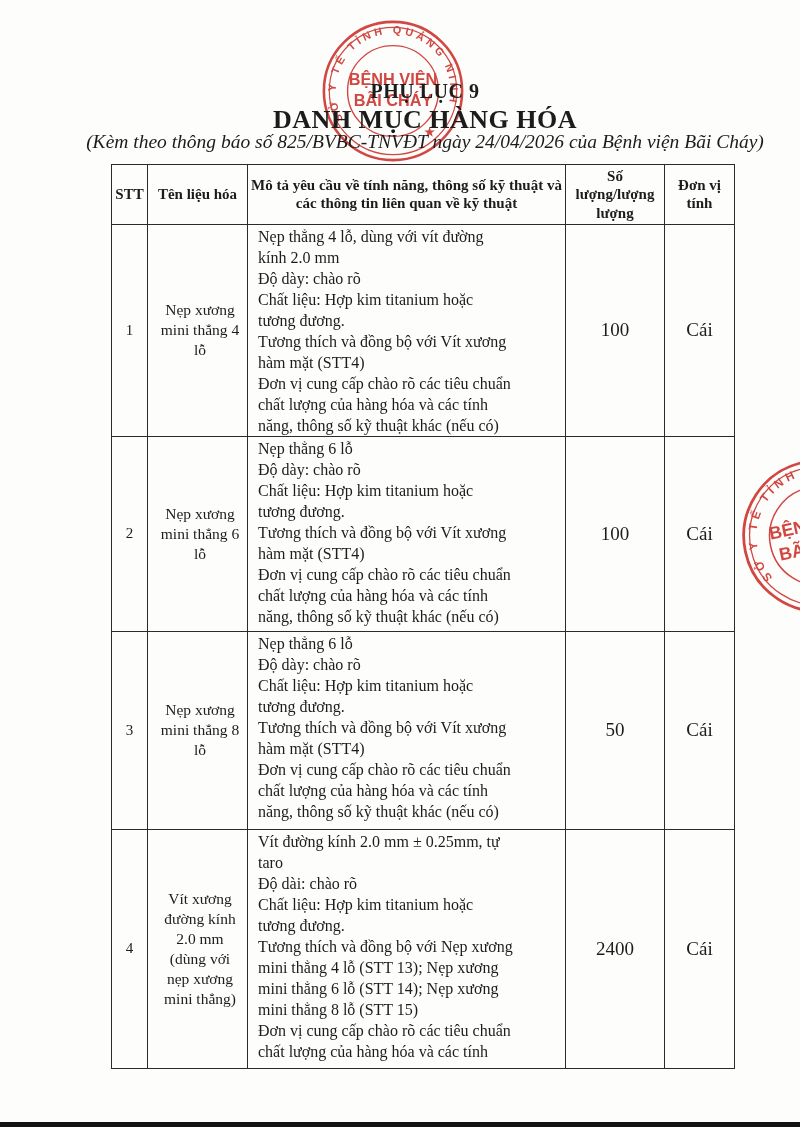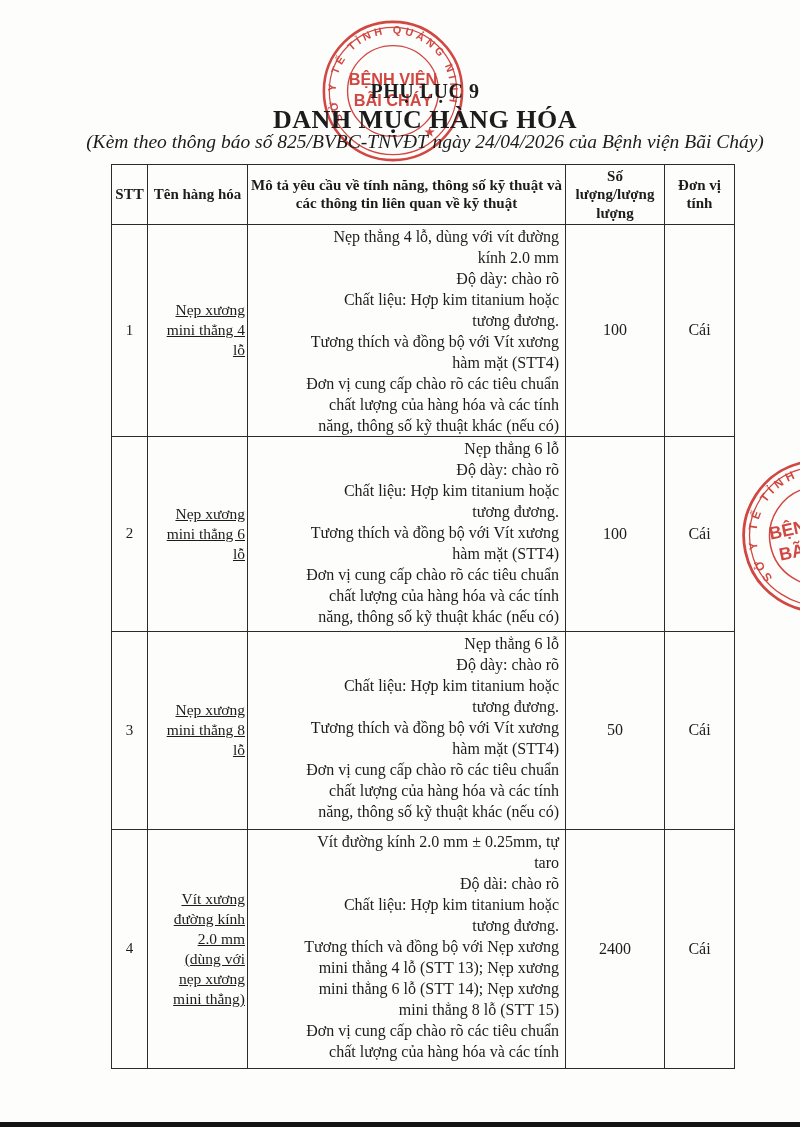--- a/index.html
+++ b/index.html
@@ -39,28 +39,28 @@
     overflow:hidden;
   }
   table.goods th{
     font-size:15px;font-weight:bold;
     text-align:center;vertical-align:middle;
     line-height:1.22;padding:2px 3px;
     height:48px;
   }
   td.c-stt{font-size:15px;text-align:center;vertical-align:middle;}
   td.c-name{
-    font-size:15.5px;text-align:right;vertical-align:middle;
-    padding:0 2px 0 7px;line-height:20px;white-space:pre-line;text-decoration:underline;
+    font-size:15.5px;text-align:center;vertical-align:middle;
+    padding:0 2px 0 7px;line-height:20px;white-space:pre-line;
   }
   td.c-desc{
-    font-size:16px;text-align:right;vertical-align:top;
+    font-size:16px;text-align:left;vertical-align:top;
     padding:1px 6px 0 10px;line-height:21px;white-space:pre-line;
   }
-  td.c-qty,td.c-unit{font-size:16px;text-align:center;vertical-align:middle;}
+  td.c-qty,td.c-unit{font-size:19px;text-align:center;vertical-align:middle;}
   tr.row-1{height:208px;}
   tr.row-2{height:195px;}
   tr.row-3{height:198px;}
   tr.row-4{height:239px;}
   
   .stamp{
     position:absolute;
     mix-blend-mode:multiply;
     opacity:.92;
     pointer-events:none;
@@ -112,21 +112,21 @@
     <colgroup>
       <col style="width:36px">
       <col style="width:100px">
       <col style="width:318px">
       <col style="width:99px">
       <col style="width:70px">
     </colgroup>
     <thead>
       <tr>
         <th>STT</th>
-        <th>Tên hàng hóa</th>
+        <th>Tên liệu hóa</th>
         <th>Mô tả yêu cầu về tính năng, thông số kỹ thuật và các thông tin liên quan về kỹ thuật</th>
         <th>Số lượng/lượng lượng</th>
         <th>Đơn vị tính</th>
       </tr>
     </thead>
     <tbody>
       <tr class="row-1">
         <td class="c-stt">1</td>
         <td class="c-name">Nẹp xương
 mini thẳng 4

